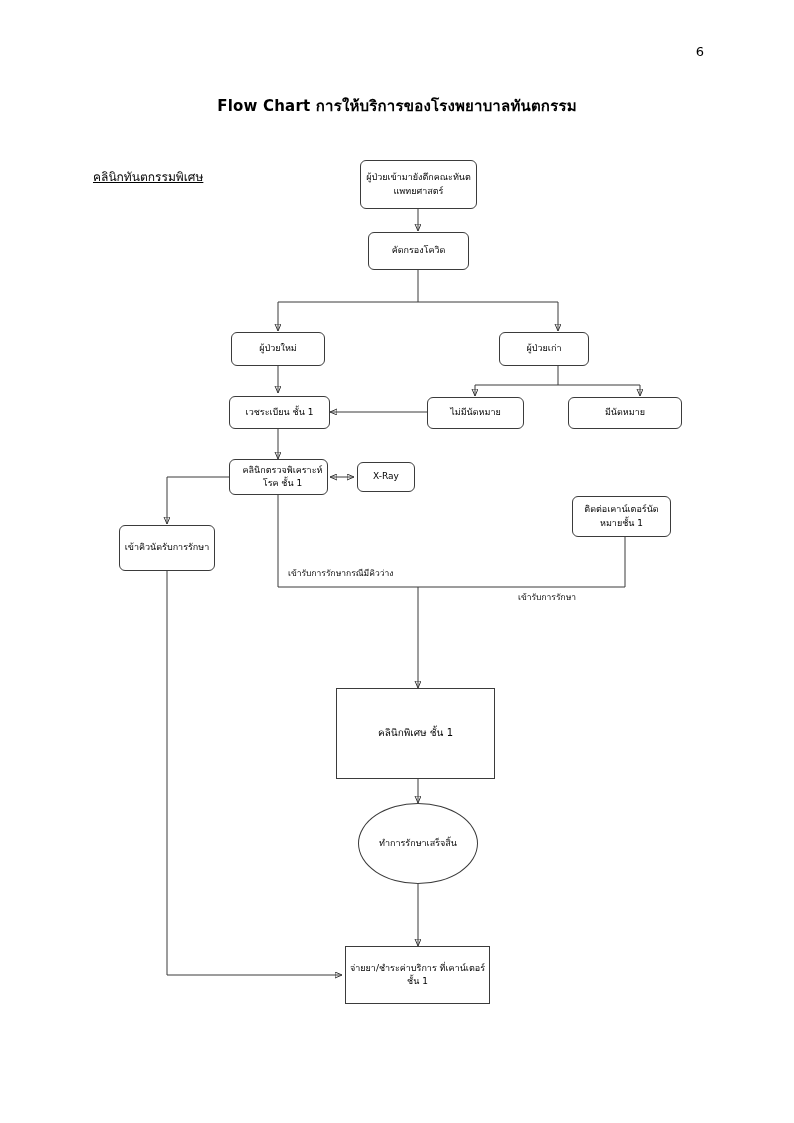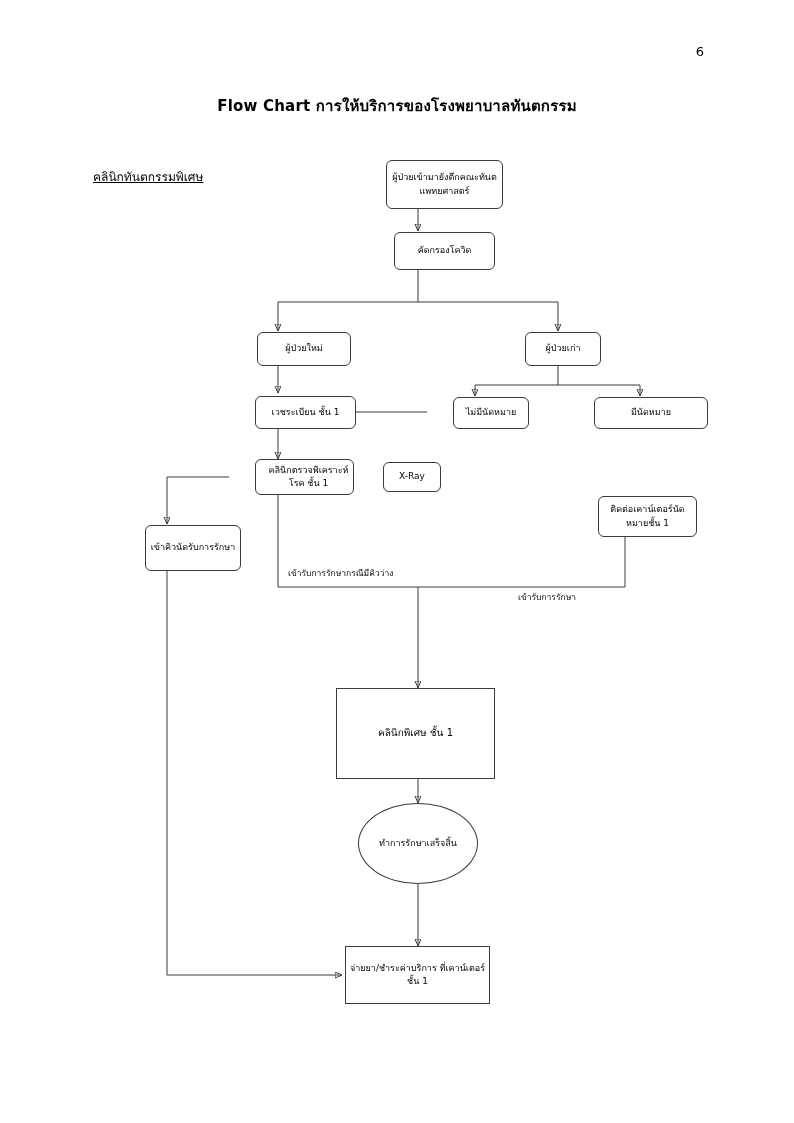--- a/index.html
+++ b/index.html
@@ -62,21 +62,21 @@
     background: #ffffff;
     display: flex;
     align-items: center;
     justify-content: center;
     text-align: center;
     font-size: 9px;
     line-height: 1.45;
     color: #000;
     padding: 2px 4px;
   }
-  .node.round { border-radius: 6px; margin-left: 26px; }
+  .node.round { border-radius: 6px; }
   .node.sharp { border-radius: 0; }
   .node.ellipse { border-radius: 50%; }
   .edge-label {
     position: absolute;
     font-size: 8.5px;
     line-height: 1.2;
     color: #000;
     white-space: nowrap;
   }
   svg.wires {
@@ -154,29 +154,29 @@
     </div>
 
     <div class="node round" style="left:368px; top:232px; width:101px; height:38px;">
       <span>คัดกรองโควิด</span>
     </div>
 
     <div class="node round" style="left:231px; top:332px; width:94px; height:34px;">
       <span>ผู้ป่วยใหม่</span>
     </div>
 
-    <div class="node round" style="left:499px; top:332px; width:76px; height:34px;">
+    <div class="node round" style="left:499px; top:332px; width:90px; height:34px;">
       <span>ผู้ป่วยเก่า</span>
     </div>
 
     <div class="node round" style="left:229px; top:396px; width:101px; height:33px;">
       <span>เวชระเบียน ชั้น 1</span>
     </div>
 
-    <div class="node round" style="left:427px; top:397px; width:76px; height:32px;align-items:center;">
+    <div class="node round" style="left:427px; top:397px; width:97px; height:32px;align-items:center;">
       <span>ไม่มีนัดหมาย</span>
     </div>
 
     <div class="node round" style="left:568px; top:397px; width:114px; height:32px;">
       <span>มีนัดหมาย</span>
     </div>
 
     <div class="node round" style="left:229px; top:459px; width:99px; height:36px;padding-left:12px;">
       <span>คลินิกตรวจพิเคราะห์โรค ชั้น 1</span>
     </div>

